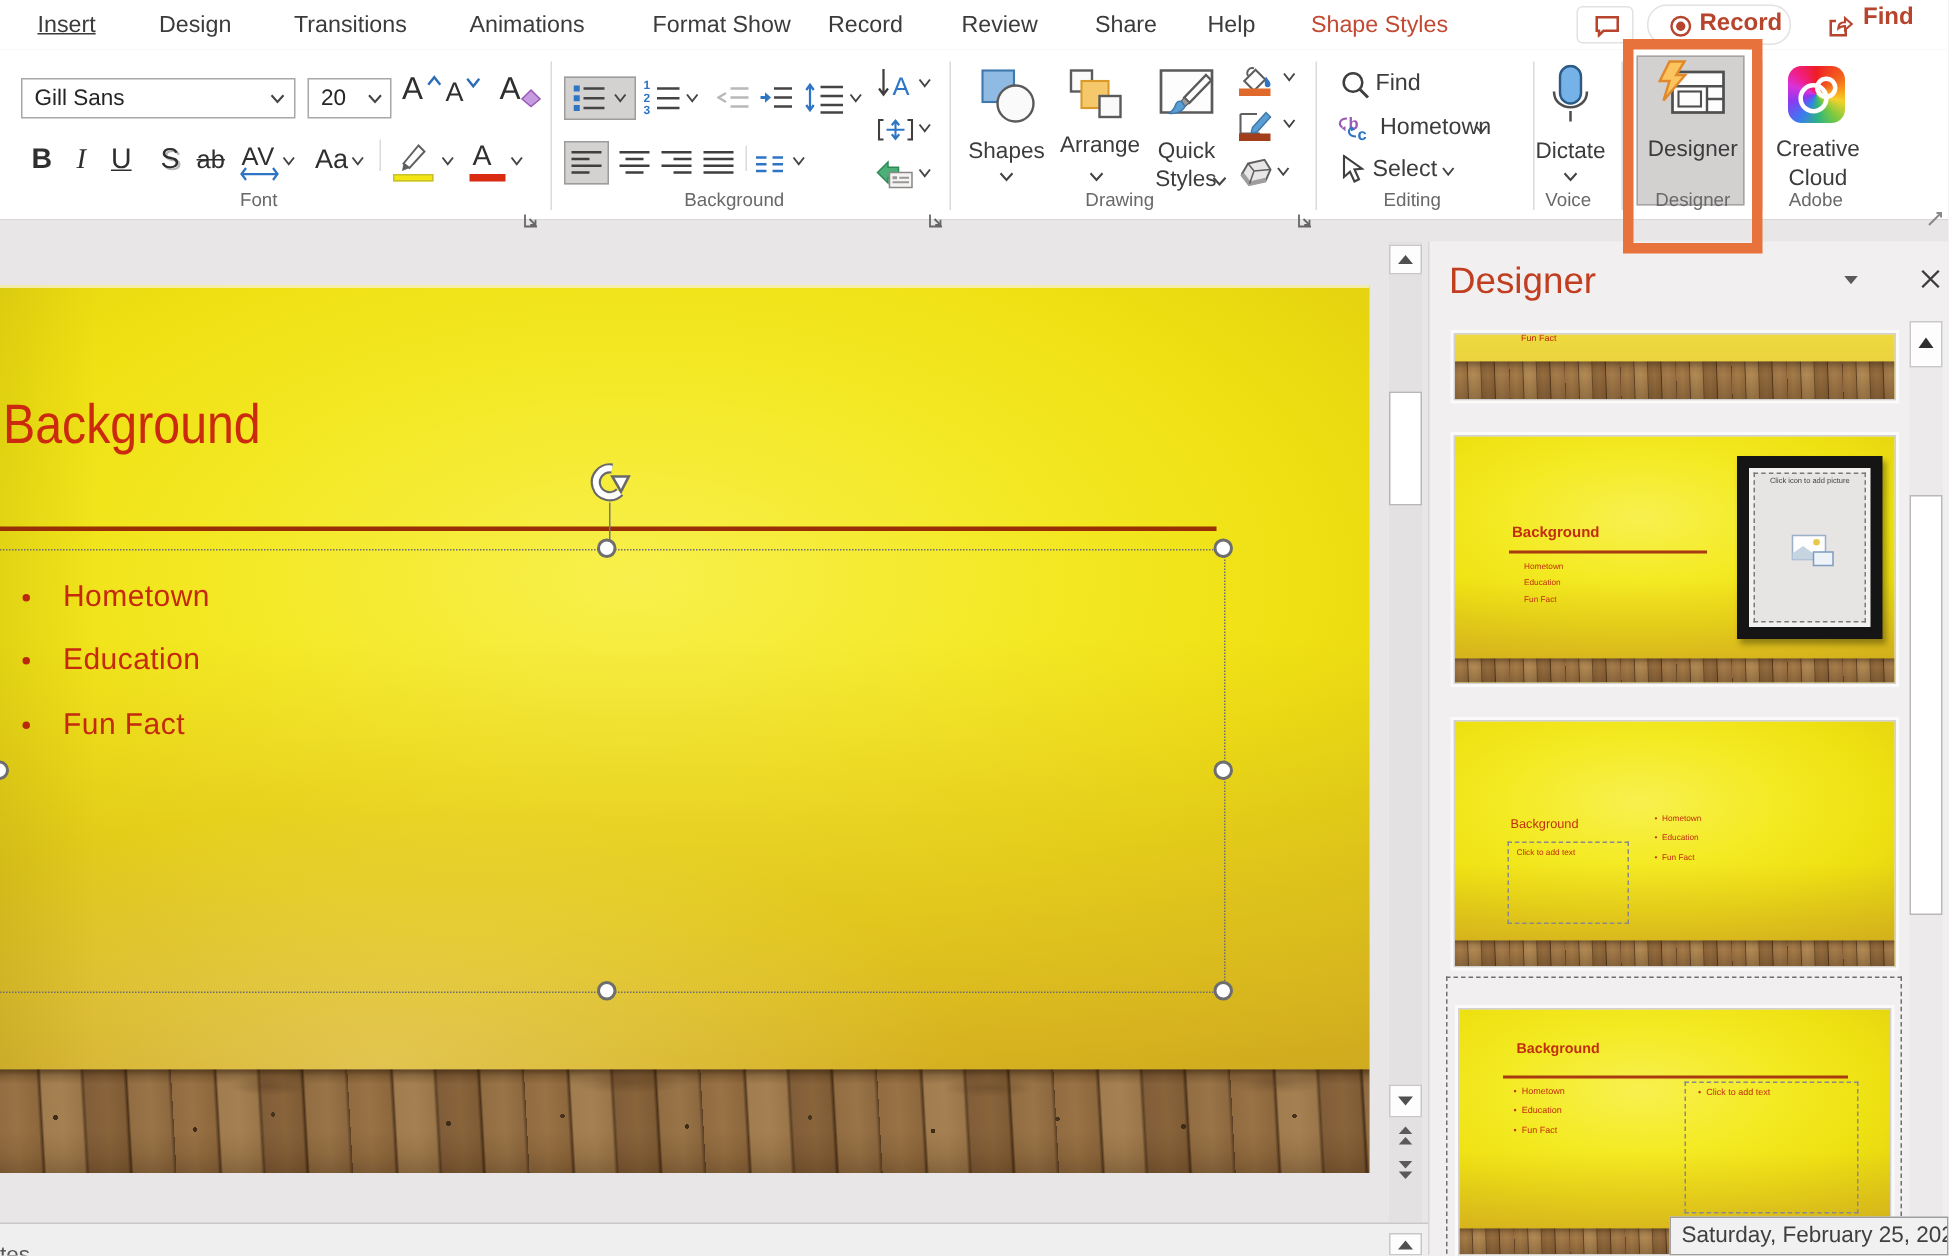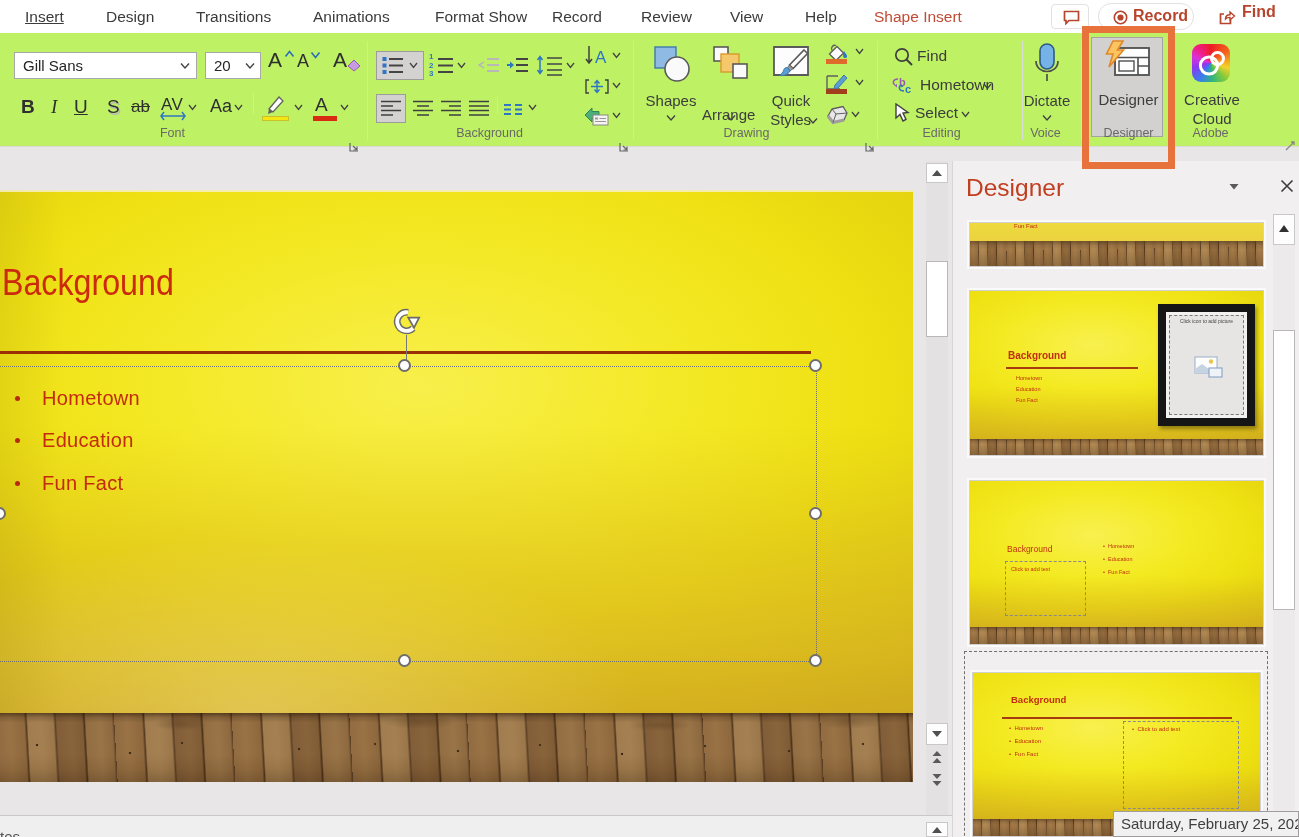--- a/index.html
+++ b/index.html
@@ -9,21 +9,21 @@
 
 
 #menubar { position:absolute; left:0; top:0; width:1299px; height:33px; background:#ffffff; }
 .mi { position:absolute; top:0; height:33px; line-height:33px; font-size:15.5px; color:#3b3b3b; }
 .mi.red { color:#c24a32; }
 
 
 .topbtn { position:absolute; background:#fff; border:1px solid #e3e1e1; border-radius:4px; }
 
 
-#ribbon { position:absolute; left:0; top:33px; width:1299px; height:114px; background:#bef264; border-bottom:1px solid #d9d7d7; }
+#ribbon { position:absolute; left:0; top:33px; width:1299px; height:114px; background:#ffffff; border-bottom:1px solid #d9d7d7; }
 .seclabel { position:absolute; font-size:12.5px; color:#6a6868; bottom:6px; text-align:center; }
 .secdiv { position:absolute; top:8px; bottom:6px; width:1px; background:#dcdada; }
 .combo { position:absolute; background:#fff; border:1px solid #a9a7a7; font-size:15px; color:#252525; }
 .btn-sel { position:absolute; background:#d4d1d1; border:1px solid #9d9b9b; }
 
 
 #canvas { position:absolute; left:0; top:161px; width:952px; height:676px; background:#e8e6e6; }
 #slide { position:absolute; left:0; top:29px; width:913px; height:592px; overflow:hidden;
   background:
    linear-gradient(90deg, rgba(146,128,12,0.14) 0%, rgba(146,128,12,0) 7%),
@@ -89,23 +89,23 @@
 <div id="app">
 
   <div id="menubar">
     <span class="mi" style="left:25px;text-decoration:underline;">Insert</span>
     <span class="mi" style="left:106px;">Design</span>
     <span class="mi" style="left:196px;">Transitions</span>
     <span class="mi" style="left:313px;">Animations</span>
     <span class="mi" style="left:435px;">Format Show</span>
     <span class="mi" style="left:552px;">Record</span>
     <span class="mi" style="left:641px;">Review</span>
-    <span class="mi" style="left:730px;">View</span>
+    <span class="mi" style="left:730px;">Share</span>
     <span class="mi" style="left:805px;">Help</span>
-    <span class="mi red" style="left:874px;">Shape Insert</span>
+    <span class="mi red" style="left:874px;">Shape Styles</span>
     <div class="topbtn" style="left:1051px; top:4px; width:38px; height:25px;">
       <svg style="position:absolute; left:11px; top:5px;" width="17" height="15" viewBox="0 0 17 15">
         <path d="M1.5 1.5 L15.5 1.5 L15.5 10.5 L6 10.5 L3 13.5 L3 10.5 L1.5 10.5 Z" fill="none" stroke="#b7442c" stroke-width="1.7"></path>
       </svg>
     </div>
     <div class="topbtn" style="left:1098px; top:3px; width:96px; height:27px; border-radius:13px;">
       <svg style="position:absolute; left:14px; top:6px;" width="15" height="15" viewBox="0 0 15 15">
         <circle cx="7.5" cy="7.5" r="6.2" fill="none" stroke="#b7442c" stroke-width="1.6"></circle>
         <circle cx="7.5" cy="7.5" r="3.1" fill="#b7442c"></circle>
       </svg>
@@ -275,21 +275,21 @@
     <div class="abs" style="left:643px; top:59px; width:56px; text-align:center; font-size:15px; color:#3c3c3c;">Shapes</div>
     <svg class="abs" style="left:666px; top:81px;" width="10" height="8" viewBox="0 0 10 8">
         <path d="M1 1.5 L5 6 L9 1.5" stroke="#444" stroke-width="1.4" fill="none"></path>
       </svg>
 
     <svg class="abs" style="left:712px; top:13px;" width="38" height="36" viewBox="0 0 38 36">
       <rect x="2" y="1" width="14" height="14" fill="#fbfafa" stroke="#5a5a5a" stroke-width="1.6"></rect>
       <rect x="9" y="8" width="18" height="18" fill="#f5c96b" stroke="#d99a2b" stroke-width="1.4"></rect>
       <rect x="21" y="18" width="14" height="14" fill="#fbfafa" stroke="#5a5a5a" stroke-width="1.6"></rect>
     </svg>
-    <div class="abs" style="left:702px; top:73px; width:58px; text-align:left; font-size:15px; color:#3c3c3c;">Arrange</div>
+    <div class="abs" style="left:702px; top:55px; width:58px; text-align:right; font-size:15px; color:#3c3c3c;">Arrange</div>
     <svg class="abs" style="left:726px; top:81px;" width="10" height="8" viewBox="0 0 10 8">
         <path d="M1 1.5 L5 6 L9 1.5" stroke="#444" stroke-width="1.4" fill="none"></path>
       </svg>
 
     <svg class="abs" style="left:772px; top:12px;" width="38" height="37" viewBox="0 0 38 37">
       <path d="M2 2 L36 2 L36 30 L2 30 Z" fill="#fdfdfd" stroke="#5a5a5a" stroke-width="1.8"></path>
       <path d="M32 5 L35.5 8.5 L21 23.5 L17.5 20 Z" fill="#fdfdfd" stroke="#5a5a5a" stroke-width="1.6"></path>
       <path d="M17.5 20 L21 23.5 L18 26 L15.5 22.5 Z" fill="#9a9898" stroke="#5a5a5a" stroke-width="0.8"></path>
       <path d="M15.5 22.5 L18 26 C 16 30, 11 31, 7.5 30.5 C 10 28.5, 11 27.5, 11.5 25.5 C 12 23.5, 13.5 22.3, 15.5 22.5 Z" fill="#5a9fd4" stroke="#3e78ad" stroke-width="1"></path>
     </svg>

